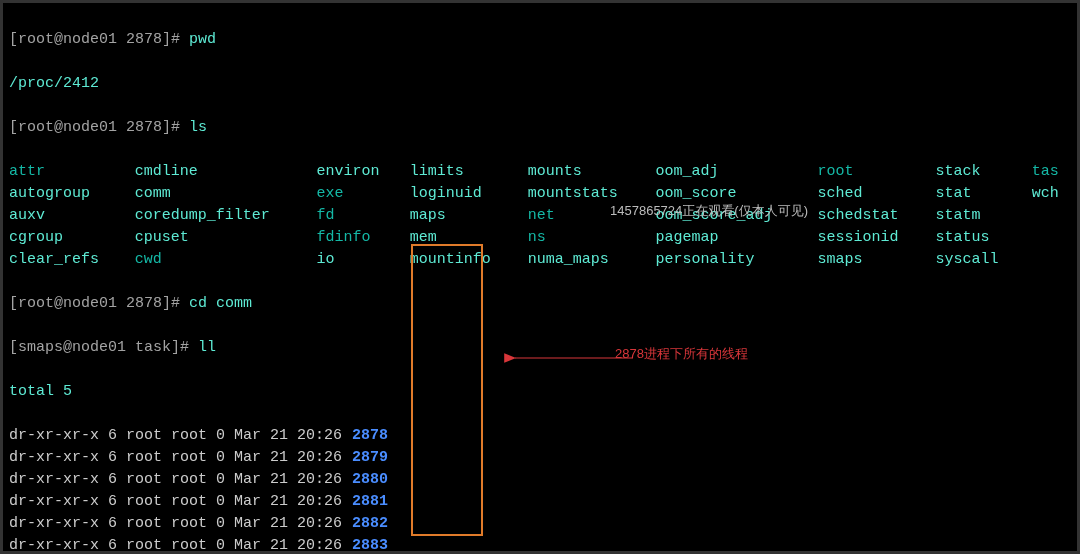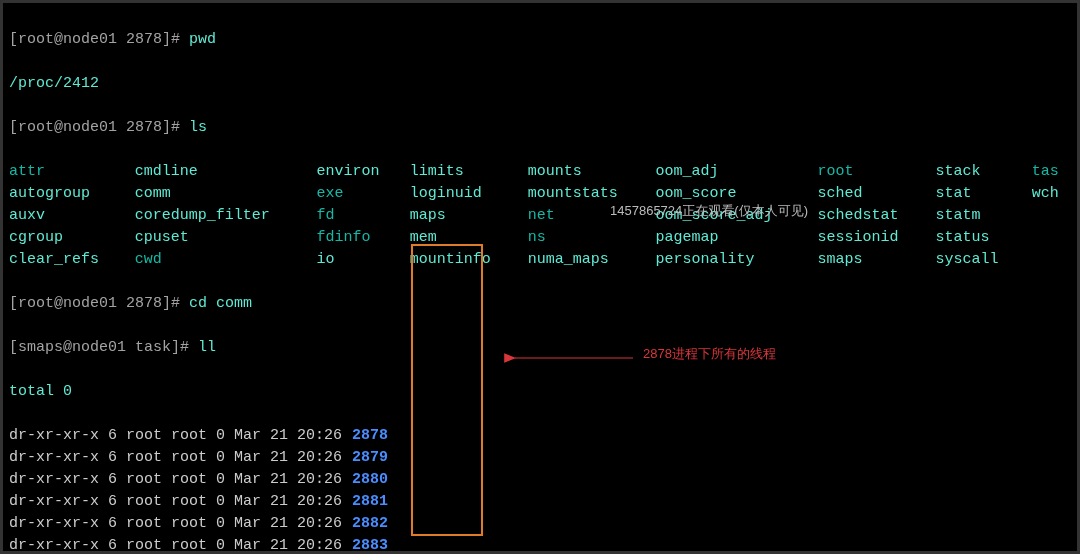--- a/index.html
+++ b/index.html
@@ -49,21 +49,21 @@
     pointer-events:none;
   }
   .arrow-svg{
     position:absolute;
     left:500px;
     top:345px;
     pointer-events:none;
   }
   .annot{
     position:absolute;
-    left:640px;
+    left:612px;
     top:342px;
     color:#d8363a;
     font-family:Arial,"Microsoft YaHei",sans-serif;
     font-size:13px;
   }
   .watermark{
     position:absolute;
     left:607px;
     top:199px;
     color:#bbb;
@@ -74,21 +74,21 @@
 </head>
 <body>
 
 <div class="term">
 <div><span class="prompt">[root@node01 2878]# </span><span class="white">pwd</span></div>
 <div class="white">/proc/2412</div>
 <div><span class="prompt">[root@node01 2878]# </span><span class="white">ls</span></div>
 <div id="ls-grid"><div class="ls-row"><span class="c1 cyan">attr</span><span class="c2 white">cmdline</span><span class="c3 white">environ</span><span class="c4 white">limits</span><span class="c5 white">mounts</span><span class="c6 white">oom_adj</span><span class="c7 cyan">root</span><span class="c8 white">stack</span><span class="c9 cyan">tas</span></div><div class="ls-row"><span class="c1 white">autogroup</span><span class="c2 white">comm</span><span class="c3 cyan">exe</span><span class="c4 white">loginuid</span><span class="c5 white">mountstats</span><span class="c6 white">oom_score</span><span class="c7 white">sched</span><span class="c8 white">stat</span><span class="c9 white">wch</span></div><div class="ls-row"><span class="c1 white">auxv</span><span class="c2 white">coredump_filter</span><span class="c3 cyan">fd</span><span class="c4 white">maps</span><span class="c5 cyan">net</span><span class="c6 white">oom_score_adj</span><span class="c7 white">schedstat</span><span class="c8 white">statm</span><span class="c9 white"></span></div><div class="ls-row"><span class="c1 white">cgroup</span><span class="c2 white">cpuset</span><span class="c3 cyan">fdinfo</span><span class="c4 white">mem</span><span class="c5 cyan">ns</span><span class="c6 white">pagemap</span><span class="c7 white">sessionid</span><span class="c8 white">status</span><span class="c9 white"></span></div><div class="ls-row"><span class="c1 white">clear_refs</span><span class="c2 cyan">cwd</span><span class="c3 white">io</span><span class="c4 white">mountinfo</span><span class="c5 white">numa_maps</span><span class="c6 white">personality</span><span class="c7 white">smaps</span><span class="c8 white">syscall</span><span class="c9 white"></span></div></div>
 <div><span class="prompt">[root@node01 2878]# </span><span class="white">cd comm</span></div>
 <div><span class="prompt">[smaps@node01 task]# </span><span class="white">ll</span></div>
-<div class="white">total 0</div>
+<div class="white">total 5</div>
 <div id="ll-list"><div class="ll-row"><span class="ll-prefix white">dr-xr-xr-x 6 root root 0 Mar 21 20:26</span><span class="ll-pid">2878</span></div><div class="ll-row"><span class="ll-prefix white">dr-xr-xr-x 6 root root 0 Mar 21 20:26</span><span class="ll-pid">2879</span></div><div class="ll-row"><span class="ll-prefix white">dr-xr-xr-x 6 root root 0 Mar 21 20:26</span><span class="ll-pid">2880</span></div><div class="ll-row"><span class="ll-prefix white">dr-xr-xr-x 6 root root 0 Mar 21 20:26</span><span class="ll-pid">2881</span></div><div class="ll-row"><span class="ll-prefix white">dr-xr-xr-x 6 root root 0 Mar 21 20:26</span><span class="ll-pid">2882</span></div><div class="ll-row"><span class="ll-prefix white">dr-xr-xr-x 6 root root 0 Mar 21 20:26</span><span class="ll-pid">2883</span></div></div>
 
 </div>
 
 <div class="box"></div>
 
 <svg class="arrow-svg" width="140" height="20">
   <defs>
     <marker id="ah" markerWidth="10" markerHeight="8" refX="1" refY="4" orient="auto">
       <polygon points="10 0, 0 4, 10 8" fill="#d8363a"></polygon>

